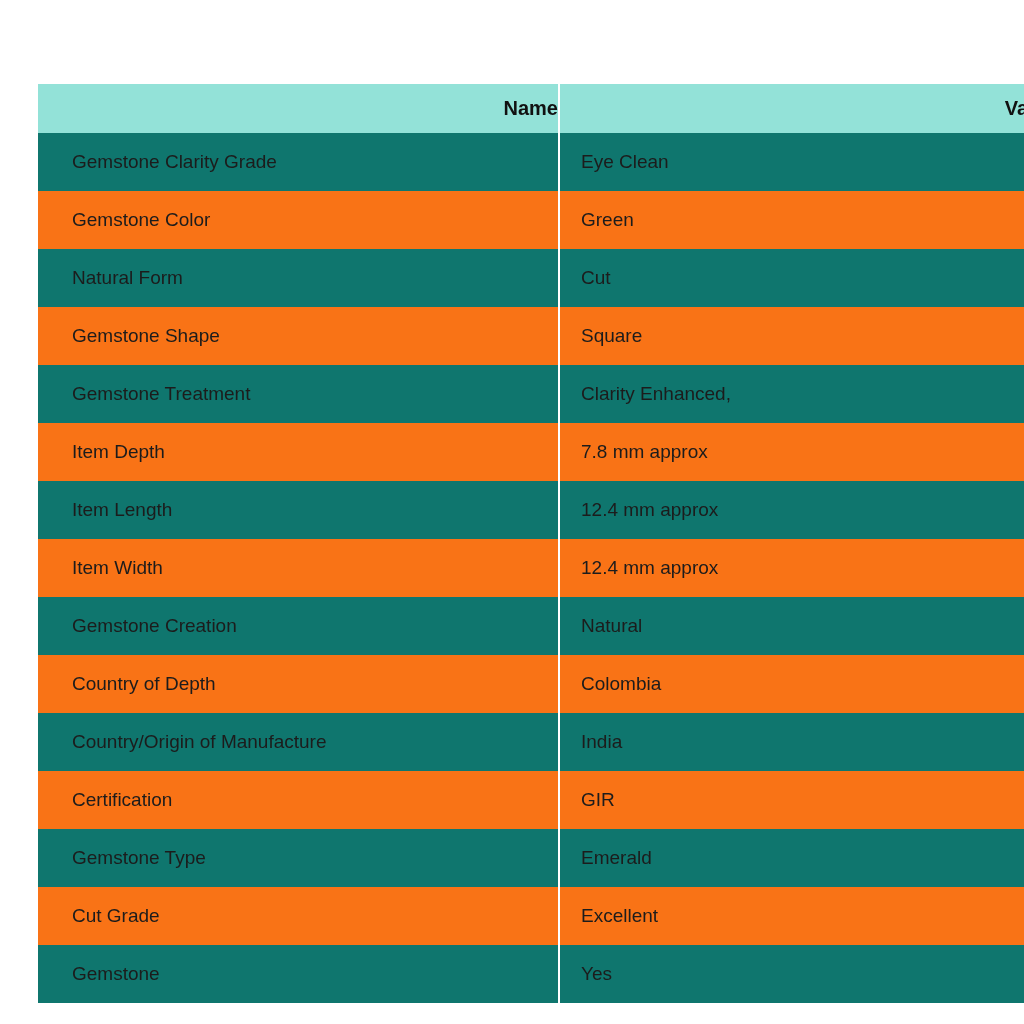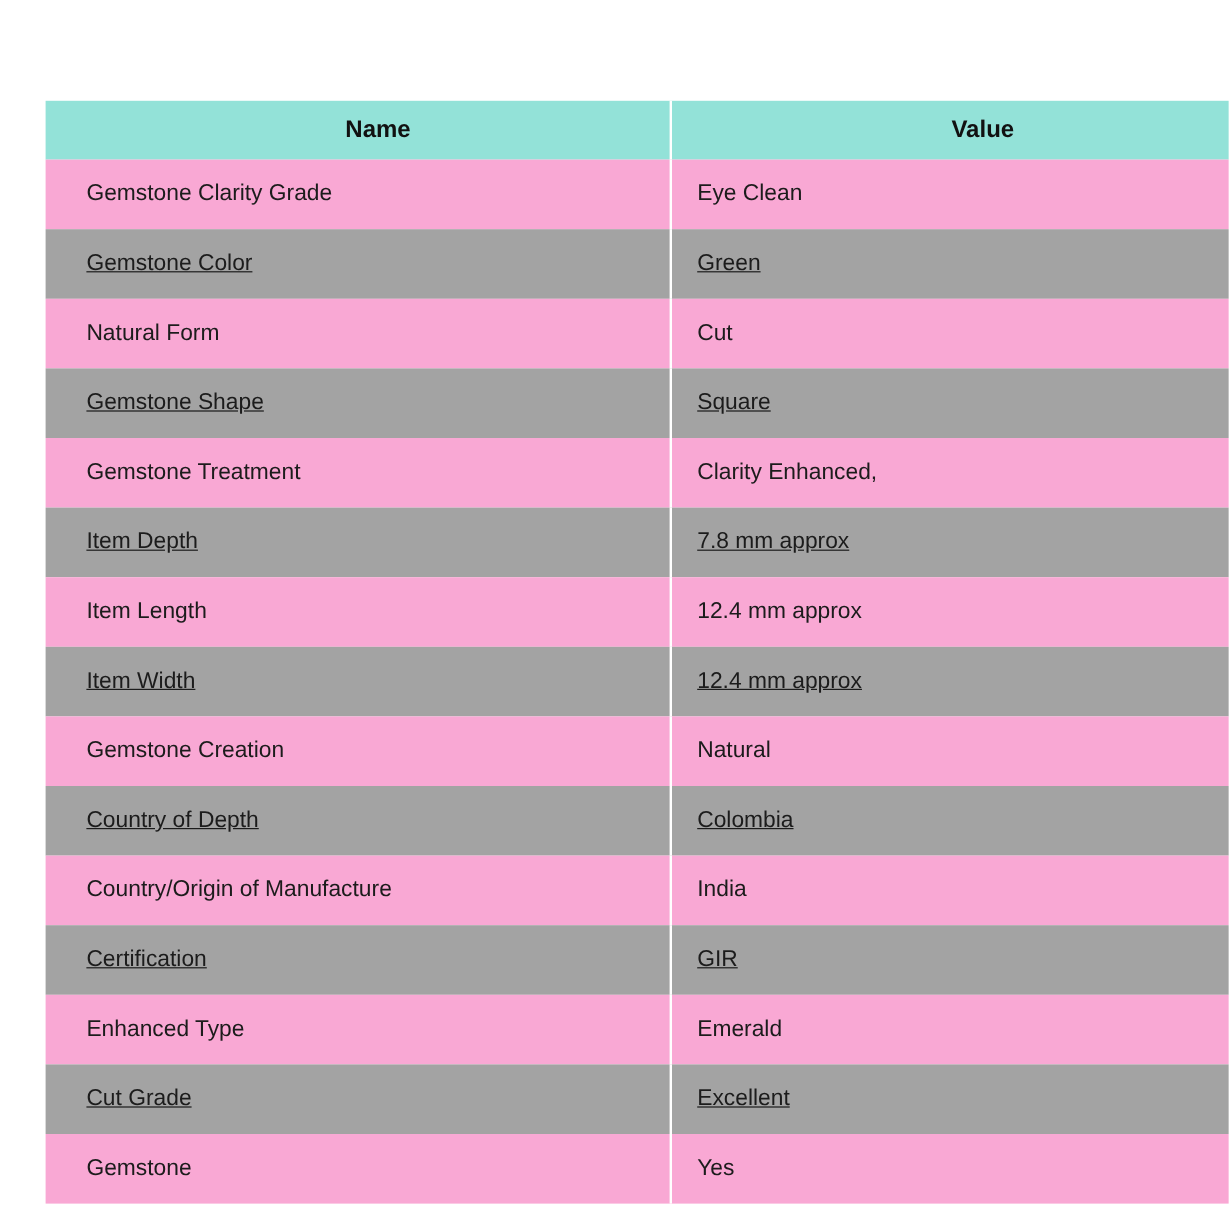--- a/index.html
+++ b/index.html
@@ -18,21 +18,21 @@
     background: #ffffff;
   }
   table.spec-table {
     border-collapse: collapse;
     width: 962px;
     margin: 84px 0 0 38px;
     table-layout: fixed;
   }
   table.spec-table th {
     background: #93e2d8;
-    text-align: center;
+    text-align: right;
     font-size: 20px;
     font-weight: 600;
     height: 49px;
     padding: 0;
     color: #111111;
   }
   table.spec-table th.name-col {
     width: 486px;
     padding-left: 34px;
   }
@@ -40,32 +40,31 @@
     width: 476px;
     padding-left: 21px;
     border-left: 2px solid #ffffff;
   }
   table.spec-table td {
     font-size: 19px;
     height: 58px;
     padding: 0;
     vertical-align: middle;
     color: #1c1c1c;
-    background: #f9a8d4;
+    background: #0f766e;
   }
   table.spec-table td.name-cell {
     padding-left: 34px;
   }
   table.spec-table td.value-cell {
     padding-left: 21px;
     border-left: 2px solid #ffffff;
   }
   table.spec-table tr.alt td {
-    background: #a3a3a3;
-    text-decoration: underline;
+    background: #f97316;
   }
 </style>
 </head>
 <body>
 
 <div class="page">
   <table class="spec-table">
     <thead>
       <tr>
         <th class="name-col">Name</th>
@@ -115,21 +114,21 @@
         </tr>
         <tr>
           <td class="name-cell">Country/Origin of Manufacture</td>
           <td class="value-cell">India</td>
         </tr>
         <tr class="alt">
           <td class="name-cell">Certification</td>
           <td class="value-cell">GIR</td>
         </tr>
         <tr>
-          <td class="name-cell">Enhanced Type</td>
+          <td class="name-cell">Gemstone Type</td>
           <td class="value-cell">Emerald</td>
         </tr>
         <tr class="alt">
           <td class="name-cell">Cut Grade</td>
           <td class="value-cell">Excellent</td>
         </tr>
         <tr>
           <td class="name-cell">Gemstone</td>
           <td class="value-cell">Yes</td>
         </tr>

